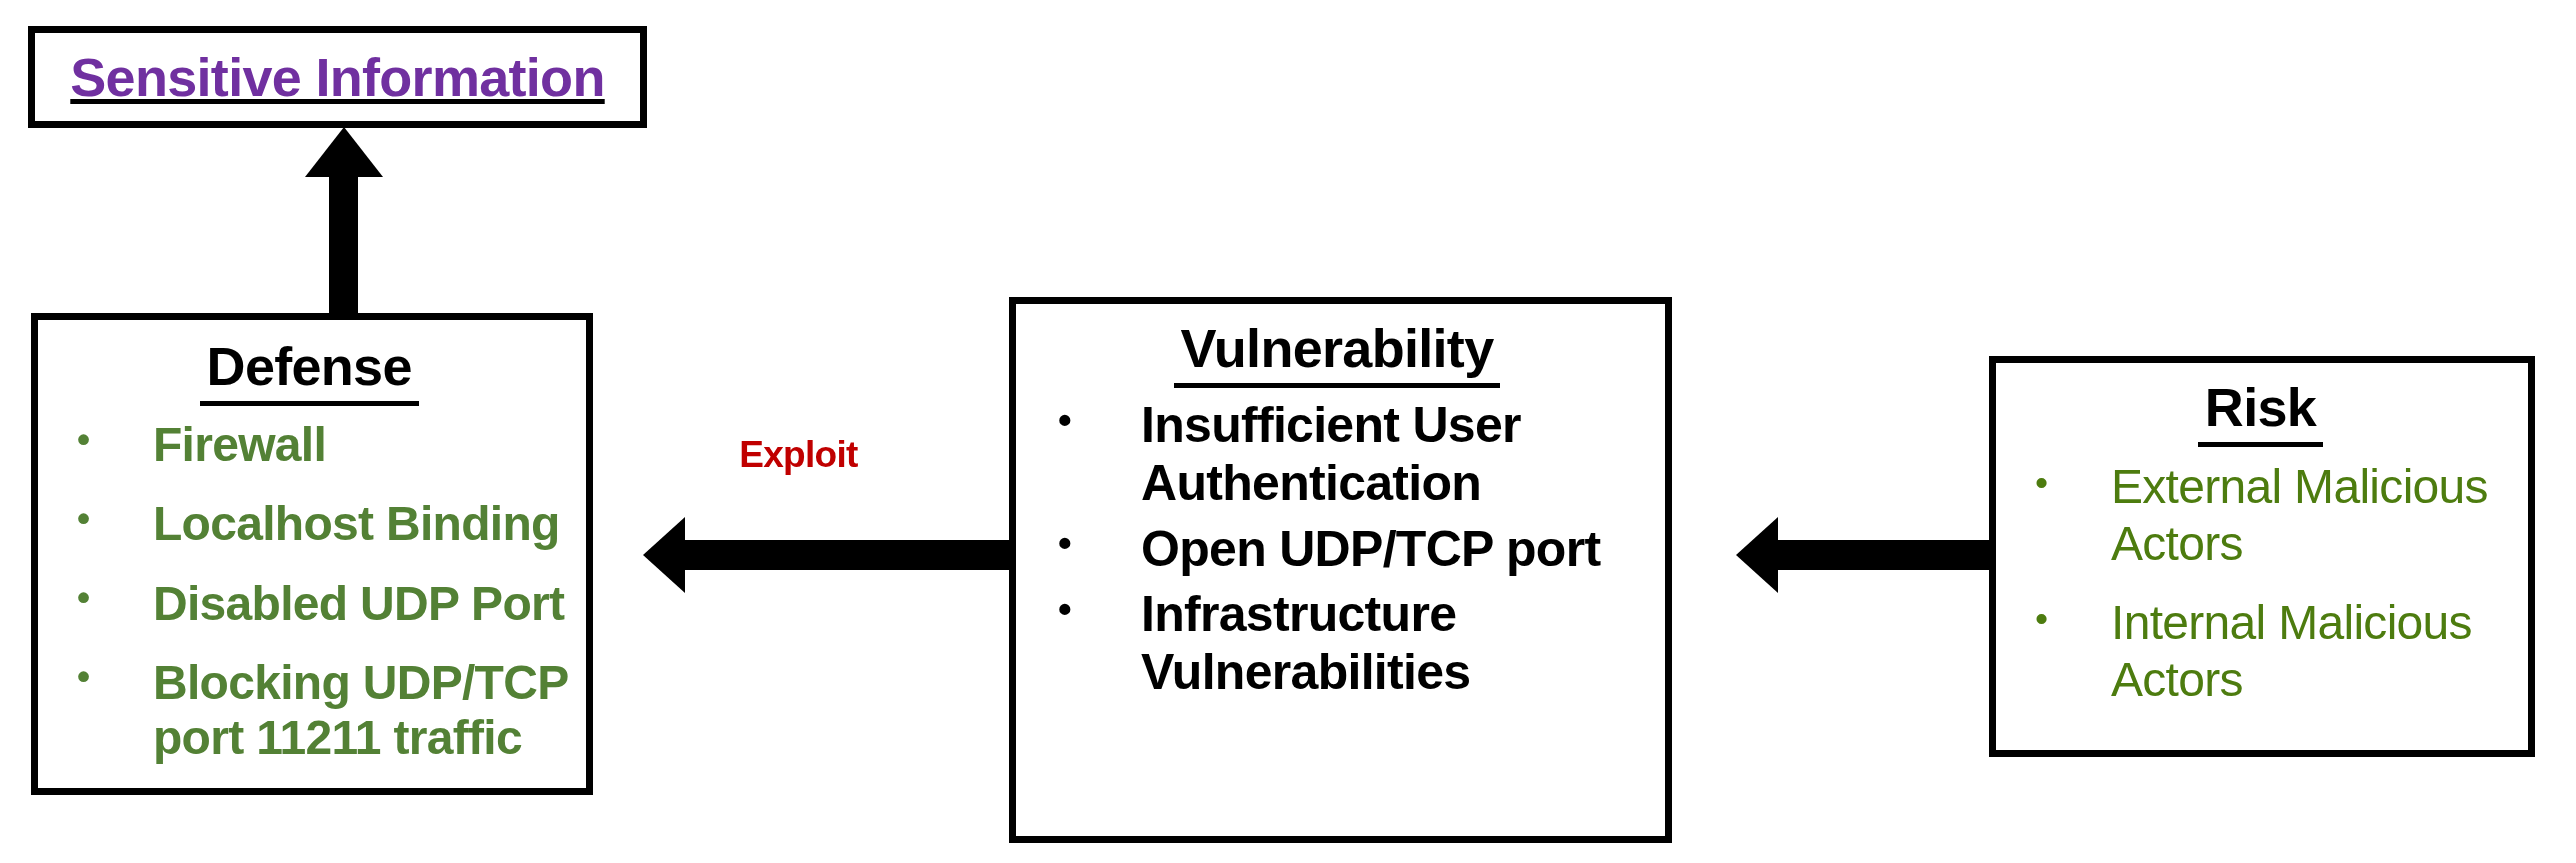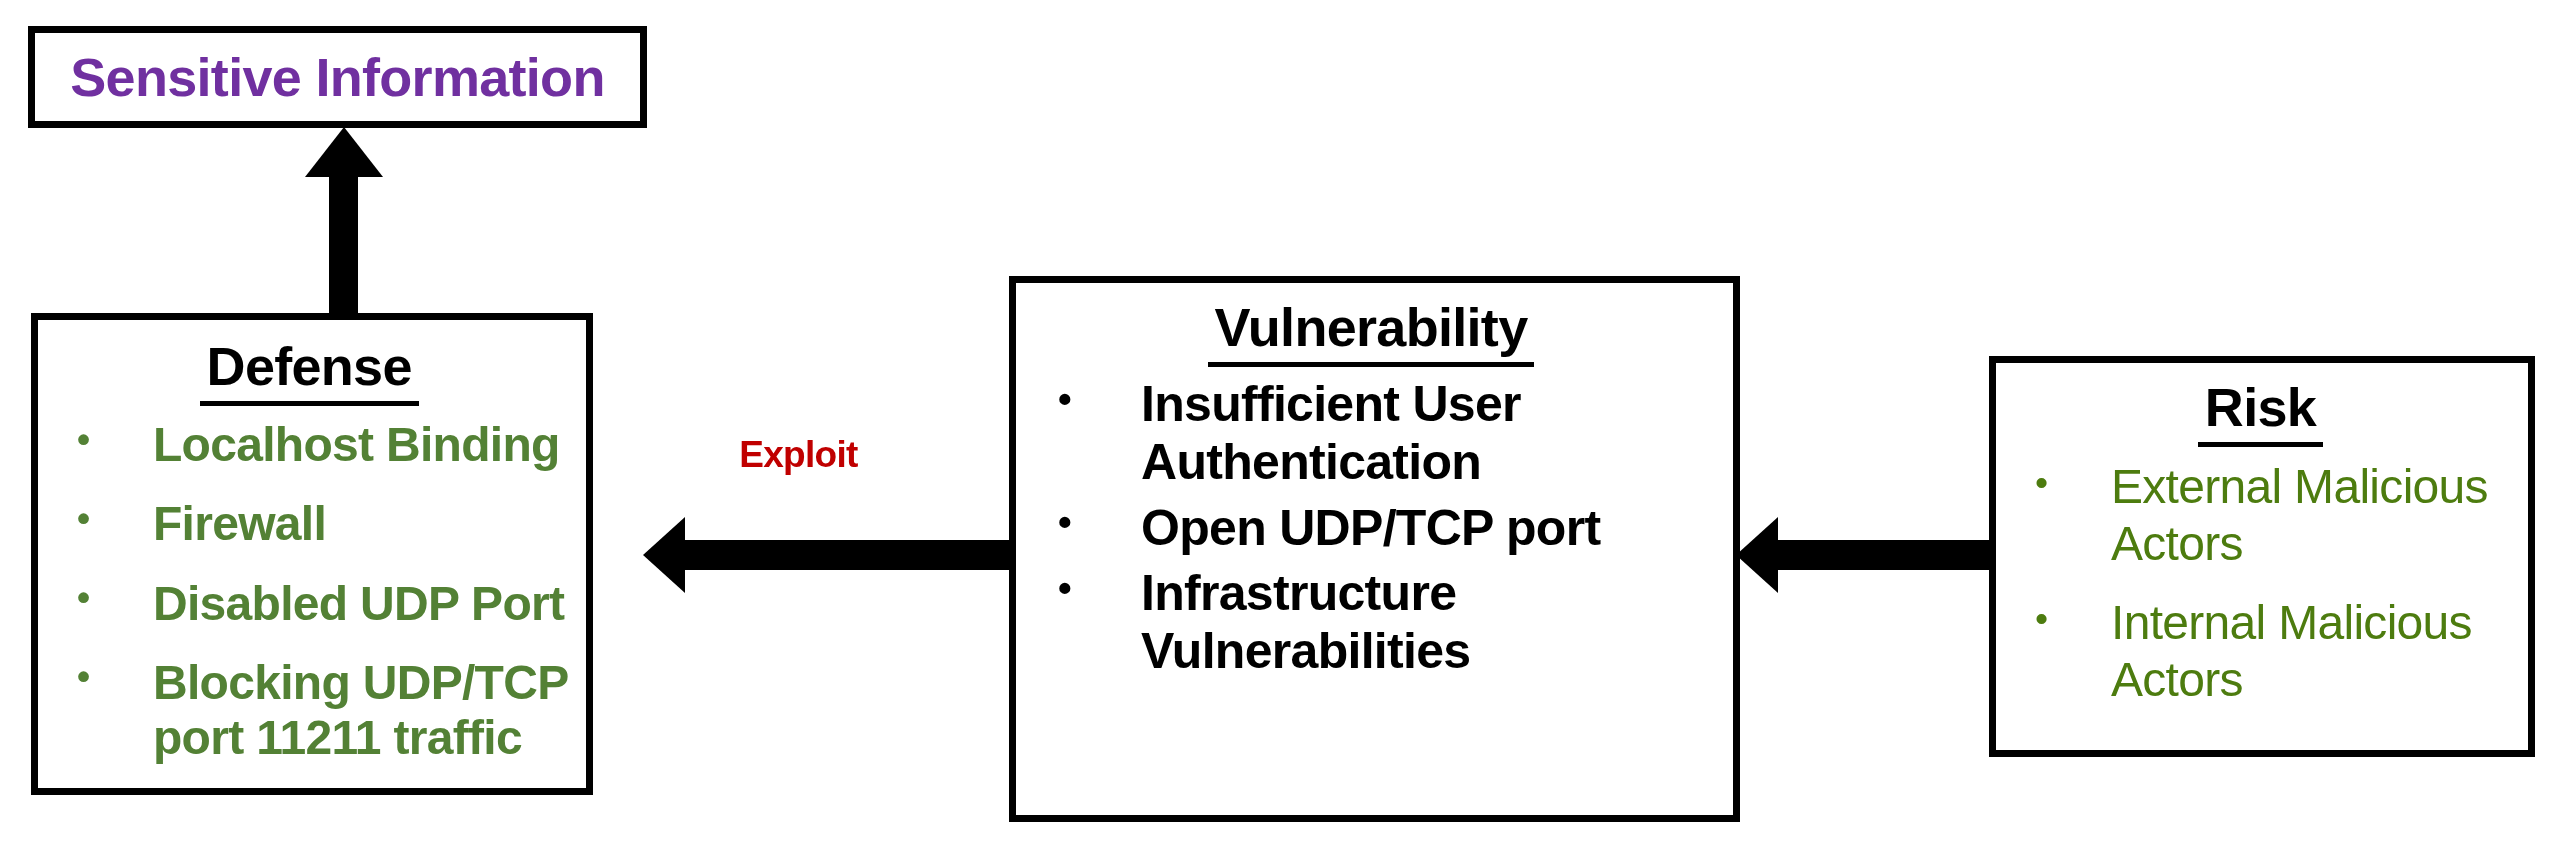--- a/index.html
+++ b/index.html
@@ -43,21 +43,21 @@
     content: "\2022";
     position: absolute;
     left: 28px;
     top: 0.02em;
     font-size: 0.78em;
   }
 
   
   #sensitive-box {
     left: 28px; top: 26px; width: 619px; height: 102px;
-    display: flex; align-items: center; justify-content: center;
+    display: flex; align-items: center; justify-content: center; text-decoration: underline;
   }
   #sensitive-label {
     color: #7030A0;
     font-weight: bold;
     font-size: 54px;
     letter-spacing: -0.7px;
     white-space: nowrap;
   }
 
   
@@ -68,21 +68,21 @@
   #defense-box .box-title { margin-bottom: 11px; }
   #defense-list {
     color: #538135;
     font-size: 48px;
     line-height: 1.16;
   }
   #defense-list li { padding-left: 104px; margin-bottom: 23.5px; }
 
   
   #vuln-box {
-    left: 1009px; top: 276px; width: 731px; height: 546px;
+    left: 1009px; top: 297px; width: 663px; height: 546px;
     padding: 12.5px 21px 5.5px 14px;
   }
   #vuln-box .box-title { margin-bottom: 9.7px; }
   #vuln-list {
     color: #000000;
     font-size: 50px;
     line-height: 1.15;
   }
   #vuln-list li { padding-left: 111px; margin-bottom: 8.3px; }
 
@@ -147,22 +147,22 @@
   </div>
 
   <div class="arrow-head" id="up-arrow-head"></div>
   <div class="arrow-shaft" id="up-arrow-shaft"></div>
 
   <div class="box" id="defense-box">
     <div class="box-title">
       <span class="underline">Defense</span>
     </div>
     <ul class="bullets" id="defense-list">
+      <li>Firewall</li>
       <li>Localhost Binding</li>
-      <li>Firewall</li>
       <li>Disabled UDP Port</li>
       <li>Blocking UDP/TCP port 11211 traffic</li>
     </ul>
   </div>
 
   <div id="exploit-label">Exploit</div>
   <div class="arrow-head" id="exploit-arrow-head"></div>
   <div class="arrow-shaft" id="exploit-arrow-shaft"></div>
 
   <div class="box" id="vuln-box">

